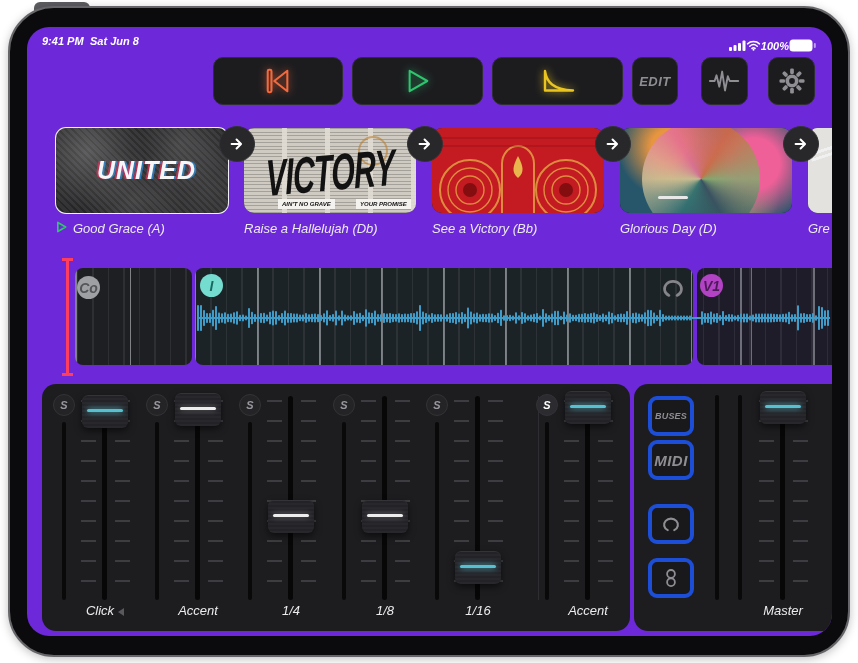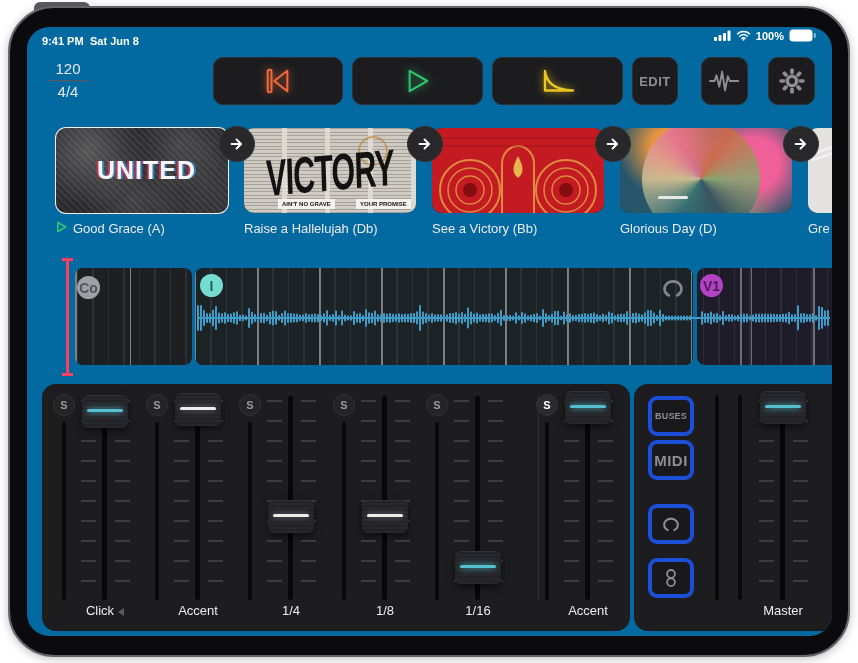--- a/index.html
+++ b/index.html
@@ -7,26 +7,26 @@
     width:858px;height:663px;position:relative;overflow:hidden;
     background:#ffffff;
     font-family:"Liberation Sans","DejaVu Sans",sans-serif;
   }
   
   .top-button{position:absolute;left:34px;top:2px;width:56px;height:14px;border-radius:6px;background:#5c5c60;}
   .device{position:absolute;left:8px;top:6px;width:842px;height:651px;border-radius:46px;
     background:#0b0b0d;border:2px solid #66666a;box-sizing:border-box;
     box-shadow:0 2px 10px rgba(0,0,0,.25);}
   .screen{position:absolute;left:27px;top:27px;width:805px;height:609px;border-radius:22px;
-    background:#0369a1;overflow:hidden;}
+    background:#6d28d9;overflow:hidden;font-style:italic;}
   .abs{position:absolute;}
 
   
   .sb-text{color:#fff;font-size:11px;font-weight:700;}
-  .sb-right{position:absolute;right:16px;top:2px;display:flex;align-items:center;gap:5px;}
+  .sb-right{position:absolute;right:16px;top:12px;display:flex;align-items:center;}
 
   
   .tbtn{position:absolute;top:30px;height:48px;background:#1c1c1f;border:1px solid #2f2f33;
     border-radius:10px;box-sizing:border-box;display:flex;align-items:center;justify-content:center;}
   .tempo{position:absolute;left:12px;top:32px;width:58px;text-align:center;color:#e8e8ea;font-size:15px;line-height:20px;}
   .tempo-div{height:1px;background:#58585c;margin:1px 8px;}
   .timer-main{color:#f2f2f4;font-size:25px;font-weight:400;line-height:26px;letter-spacing:.5px;}
   .timer-sub{color:#6b6b70;font-size:12px;margin-top:1px;}
   .edit-label{color:#8e8e93;font-size:13px;font-weight:600;letter-spacing:.5px;}
   .glow-o{filter:drop-shadow(0 0 4px rgba(242,106,61,.75));}
@@ -169,25 +169,20 @@
       <path d="M1.5 4.2 C5 .9 11 .9 14.5 4.2 M3.9 6.8 C6.3 4.6 9.7 4.6 12.1 6.8 M6.3 9.2 C7.3 8.4 8.7 8.4 9.7 9.2" stroke="#fff" stroke-width="1.6" fill="none" stroke-linecap="round"></path>
       <circle cx="8" cy="10.6" r="1.1" fill="#fff"></circle>
     </svg>
     <span class="sb-text">100%</span>
     <svg width="27" height="13" viewBox="0 0 27 13">
       <rect x="0.5" y="0.5" width="23" height="12" rx="3.5" fill="#fff"></rect>
       <rect x="24.8" y="4" width="2" height="5" rx="1" fill="rgba(255,255,255,.55)"></rect>
     </svg>
   </div>
 
-  <div class="tempo">
-    <div>120</div>
-    <div class="tempo-div"></div>
-    <div>4/4</div>
-  </div>
 
 
   <div class="tbtn" style="left:186px;width:130px;">
     <svg class="glow-o" width="28" height="28" viewBox="0 0 30 30">
       <rect x="4" y="3" width="4" height="24" rx="1.5" fill="none" stroke="#f26a3d" stroke-width="2.2"></rect>
       <path d="M25 4 L11 15 L25 26 Z" fill="none" stroke="#f26a3d" stroke-width="2.2" stroke-linejoin="round"></path>
     </svg>
   </div>
 
   <div class="tbtn" style="left:325px;width:131px;">

